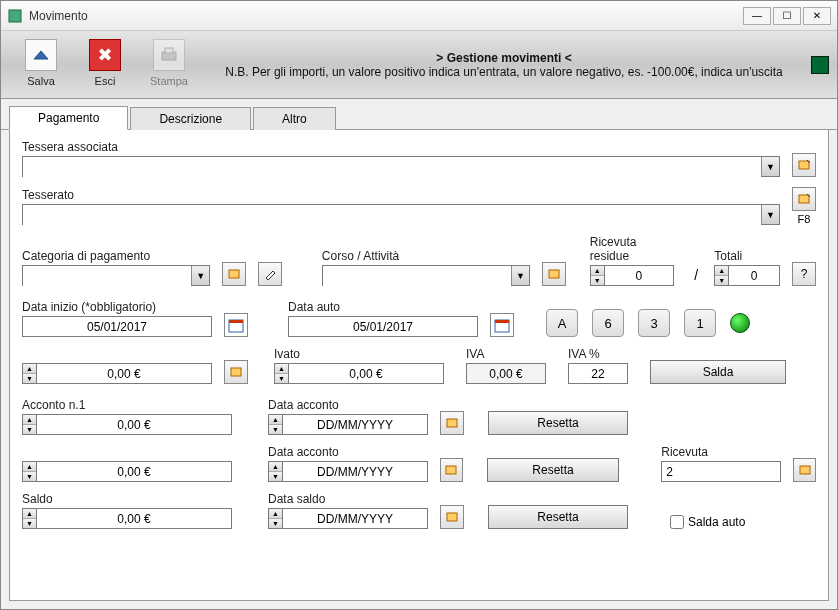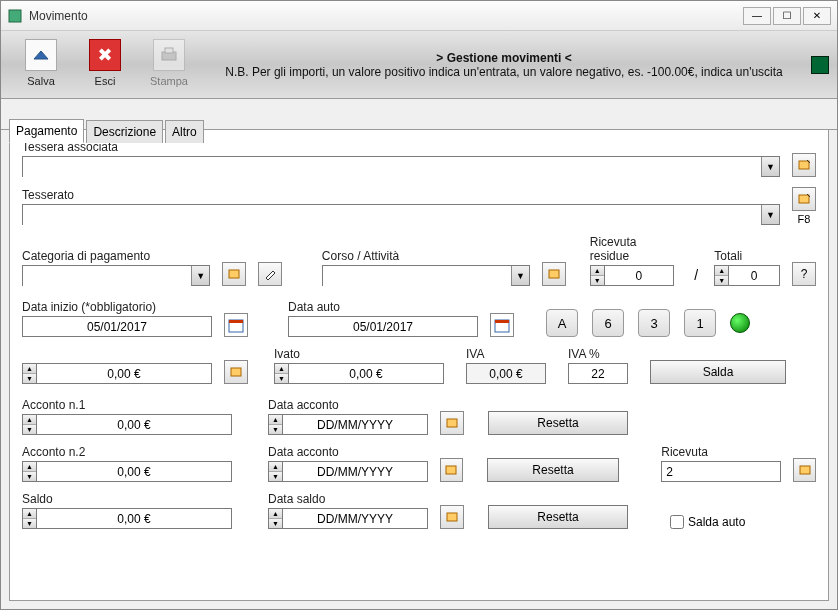--- a/index.html
+++ b/index.html
@@ -17,21 +17,21 @@
 .tbtn { display: flex; flex-direction: column; align-items: center; width: 64px; height: 60px; cursor: pointer; padding-top: 4px; }
 .tbtn .ticon { width: 32px; height: 32px; border: 1px solid #aaa; background: #fafafa; display: flex; align-items: center; justify-content: center; font-size: 18px; }
 .tbtn .tlabel { font-size: 11px; color: #222; margin-top: 4px; }
 .tbtn.disabled { opacity: 0.5; cursor: default; }
 .tbtn.esci .ticon { background: #d33; color: #fff; border-color: #900; }
 .header-text { flex: 1; text-align: center; font-size: 12px; color: #111; padding: 0 8px; }
 .header-text .bold { font-weight: bold; }
 .status-light { width: 18px; height: 18px; background: #063; border: 1px solid #021; margin-left: 4px; }
 
 .tabs { display: flex; align-items: flex-end; padding: 6px 8px 0 8px; background: #f0f0f0; border-bottom: 1px solid #9a9a9a; }
-.tab { padding: 4px 6px; font-size: 12px; border: 1px solid #999; border-bottom: none; background: #e6e6e6; margin-right: 2px; cursor: pointer; position: relative; top: 14px; }
+.tab { padding: 4px 28px; font-size: 12px; border: 1px solid #999; border-bottom: none; background: #e6e6e6; margin-right: 2px; cursor: pointer; position: relative; top: 1px; }
 .tab.active { background: #fff; border-bottom: 1px solid #fff; }
 
 .panel { flex: 1; background: #fff; margin: 0 8px 8px 8px; border: 1px solid #9a9a9a; border-top: none; padding: 10px 12px; overflow: auto; font-size: 12px; }
 
 .fld-label { font-size: 12px; color: #222; margin-bottom: 2px; display: block; }
 .row { display: flex; align-items: flex-end; gap: 12px; margin-bottom: 10px; }
 .col { display: flex; flex-direction: column; }
 
 input[type=text], select, .combo {
   height: 21px; border: 1px solid #7a7a7a; background: #fff; font-size: 12px; padding: 0 4px;
@@ -302,21 +302,20 @@
       <div class="iconbtn">
         <svg width="14" height="14">
             <rect x="2" y="3" width="10" height="8" fill="#fc6" stroke="#a60"></rect>
           </svg>
       </div>
       <div class="btn" style="width:140px;margin-left:12px">Resetta</div>
     </div>
 
     <div class="row">
       <div class="col" style="width:210px">
-        <span class="fld-label">Acconto n.2</span>
         <div class="spin">
           <div class="arrows">
               <div>▲</div>
               <div>▼</div>
             </div>
           <input type="text" style="width: 196px;" value="0,00 €">
         </div>
       </div>
       <div class="col" style="width:160px;margin-left:24px">
         <span class="fld-label">Data acconto</span>

